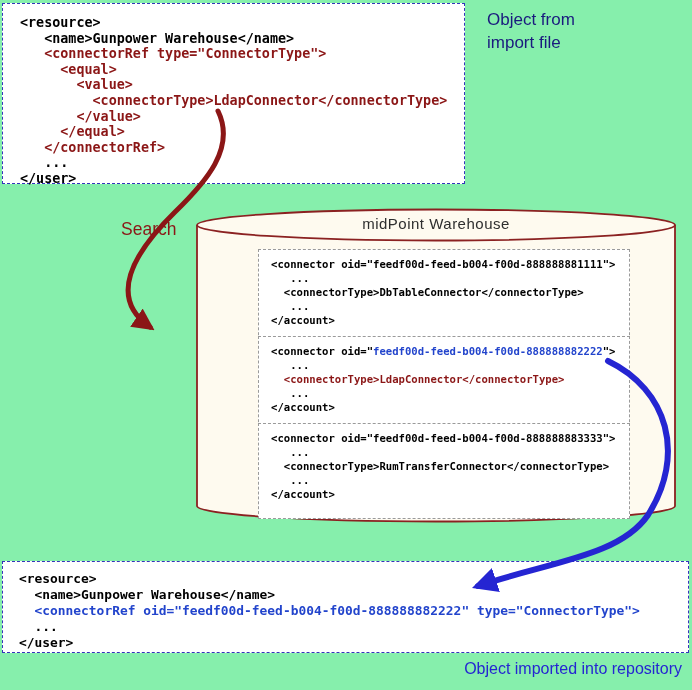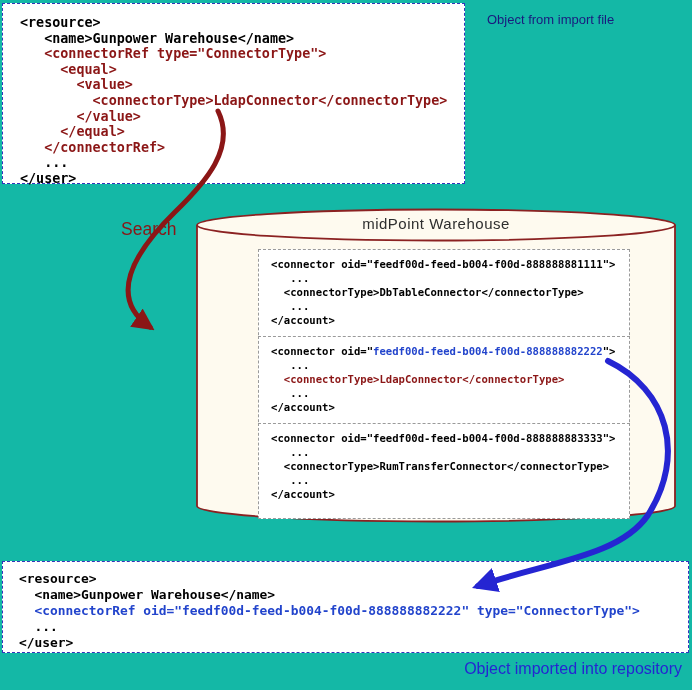--- a/index.html
+++ b/index.html
@@ -8,21 +8,21 @@
     --bright-blue:#2525d2;
     --link-blue:#2244cc;
     --cylinder-fill:#fefaef;
     --cylinder-stroke:#8b2121;
     --box-border:#3434bb;
     --record-border:#9a9a9a;
     --code-black:#000000;
   }
   html,body{margin:0;padding:0;background:#fff;}
   #canvas{
-    position:relative;width:692px;height:690px;background:#14b8a6;overflow:hidden;
+    position:relative;width:692px;height:690px;background:#86efac;overflow:hidden;
     font-family:"Liberation Sans",sans-serif;
   }
   .codebox{
     position:absolute;background:#fff;box-sizing:border-box;
     border:1px dashed var(--box-border);
   }
   .code{
     font-family:"DejaVu Sans Mono",monospace;font-weight:bold;
     white-space:pre;
   }
@@ -37,21 +37,21 @@
   .record{
     position:absolute;left:258px;width:372px;height:96px;
     background:#fff;box-sizing:border-box;border:1px dashed var(--record-border);
     padding:8px 0 0 12px;z-index:2;
   }
   .record .code-line{font-size:10.6px;line-height:13.9px;}
   #record-1{top:249px;}
   #record-2{top:336px;}
   #record-3{top:423px;}
   .label{position:absolute;z-index:3;}
-  #label-import{left:487px;top:8px;width:128px;font-size:13px;line-height:23px;color:var(--navy);}
+  #label-import{left:487px;top:8px;width:128px;font-size:17px;line-height:23px;color:var(--navy);}
   #label-search{left:77px;top:219px;font-size:17.5px;color:var(--maroon);margin-left:44px;}
   #label-imported{right:10px;top:660px;font-size:16px;color:var(--bright-blue);}
   #label-repo{left:196px;top:215px;width:480px;text-align:center;font-size:15px;
     letter-spacing:.5px;color:#2e2e2e;z-index:2;}
   svg.layer{position:absolute;left:0;top:0;pointer-events:none;}
   #cyl-layer{z-index:1;}
   #arrow-layer{z-index:4;}
   .cyl{fill:var(--cylinder-fill);stroke:var(--cylinder-stroke);stroke-width:1.8;}
   .arrow-red{fill:none;stroke:var(--maroon);stroke-width:5;stroke-linecap:round;}
   .arrow-blue{fill:none;stroke:var(--bright-blue);stroke-width:6;stroke-linecap:round;}

